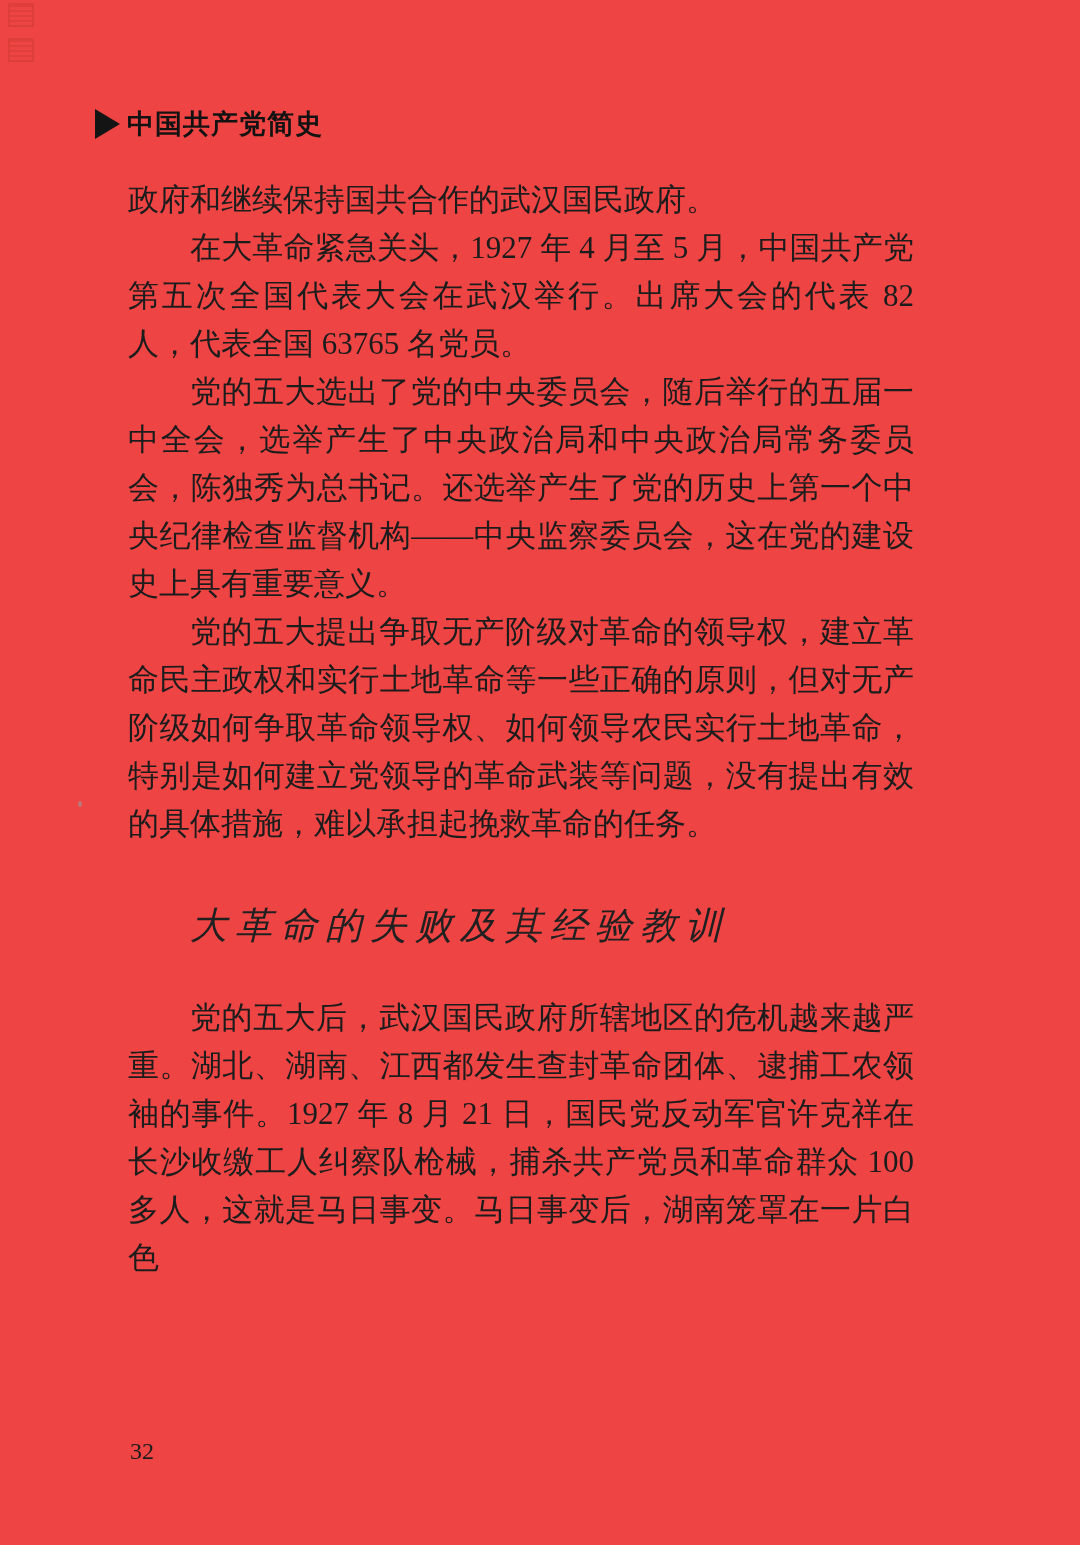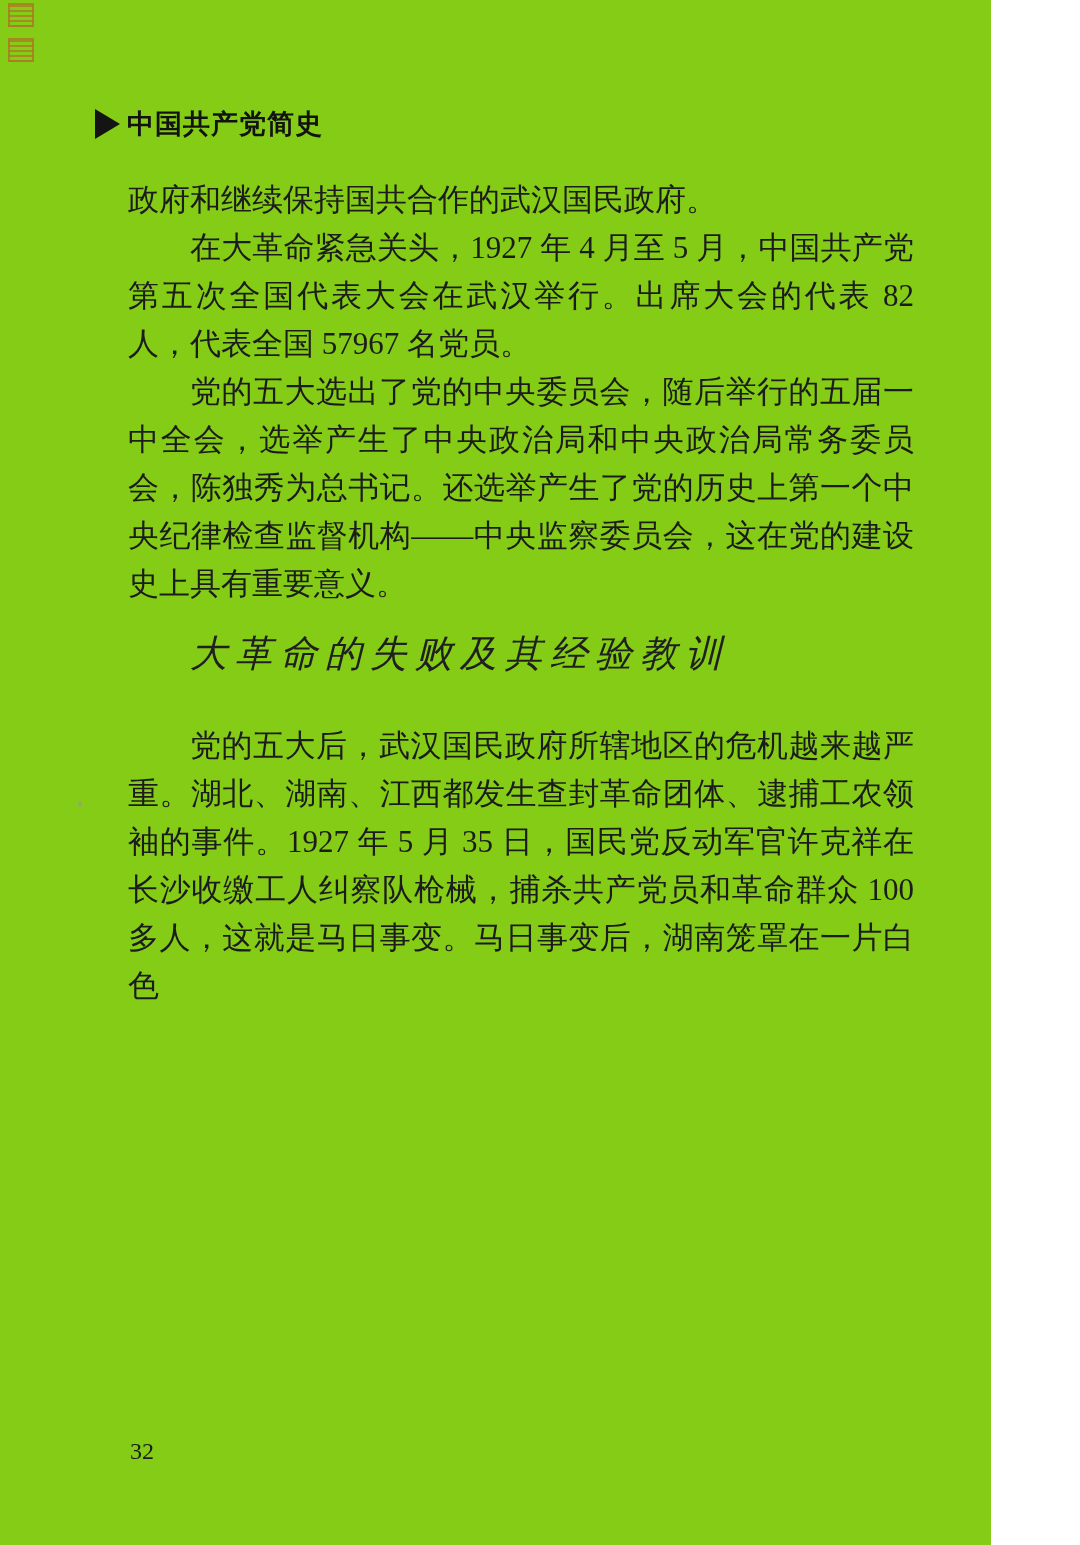--- a/index.html
+++ b/index.html
@@ -2,23 +2,23 @@
 <html><head>
 <meta charset="utf-8">
 <style>
   html, body {
     margin: 0;
     padding: 0;
     background: #ffffff;
   }
   .page {
     position: relative;
-    width: 991px;
+    width: 1080px;
     height: 1545px;
-    background: #84cc16;
+    background: #ef4444;
     overflow: hidden;
     font-family: "Liberation Serif", "DejaVu Serif", serif;
     color: #1c1c1c;
   }
 
   
   .corner-stamps {
     position: absolute;
     left: 8px;
     top: 3px;
@@ -77,21 +77,21 @@
   }
   .text-column p {
     margin: 0;
     padding: 0;
   }
   .text-column p.indent {
     text-indent: 2em;
   }
 
   .section-heading {
-    margin: 22px 0 44px 62px;
+    margin: 54px 0 44px 62px;
     font-size: 37px;
     font-weight: 500;
     font-style: italic;
     letter-spacing: 8px;
     line-height: 48px;
     color: #202020;
     text-align: left;
   }
 
   
@@ -124,25 +124,26 @@
     <span class="stamp"></span>
   </div>
 
   <div class="running-head">
     <span class="tri"></span>
     <span class="rh-text">中国共产党简史</span>
   </div>
 
   <div class="text-column">
     <p class="noindent">政府和继续保持国共合作的武汉国民政府。</p>
-    <p class="indent">在大革命紧急关头，1927 年 4 月至 5 月，中国共产党第五次全国代表大会在武汉举行。出席大会的代表 82 人，代表全国 57967 名党员。</p>
+    <p class="indent">在大革命紧急关头，1927 年 4 月至 5 月，中国共产党第五次全国代表大会在武汉举行。出席大会的代表 82 人，代表全国 63765 名党员。</p>
     <p class="indent">党的五大选出了党的中央委员会，随后举行的五届一中全会，选举产生了中央政治局和中央政治局常务委员会，陈独秀为总书记。还选举产生了党的历史上第一个中央纪律检查监督机构——中央监察委员会，这在党的建设史上具有重要意义。</p>
+    <p class="indent">党的五大提出争取无产阶级对革命的领导权，建立革命民主政权和实行土地革命等一些正确的原则，但对无产阶级如何争取革命领导权、如何领导农民实行土地革命，特别是如何建立党领导的革命武装等问题，没有提出有效的具体措施，难以承担起挽救革命的任务。</p>
 
     <h2 class="section-heading">大革命的失败及其经验教训</h2>
 
-    <p class="indent">党的五大后，武汉国民政府所辖地区的危机越来越严重。湖北、湖南、江西都发生查封革命团体、逮捕工农领袖的事件。1927 年 5 月 35 日，国民党反动军官许克祥在长沙收缴工人纠察队枪械，捕杀共产党员和革命群众 100 多人，这就是马日事变。马日事变后，湖南笼罩在一片白色</p>
+    <p class="indent">党的五大后，武汉国民政府所辖地区的危机越来越严重。湖北、湖南、江西都发生查封革命团体、逮捕工农领袖的事件。1927 年 8 月 21 日，国民党反动军官许克祥在长沙收缴工人纠察队枪械，捕杀共产党员和革命群众 100 多人，这就是马日事变。马日事变后，湖南笼罩在一片白色</p>
   </div>
 
   <div class="artifact-dot"></div>
 
   <div class="page-number">32</div>
 
 </div>
 
 </body></html>

